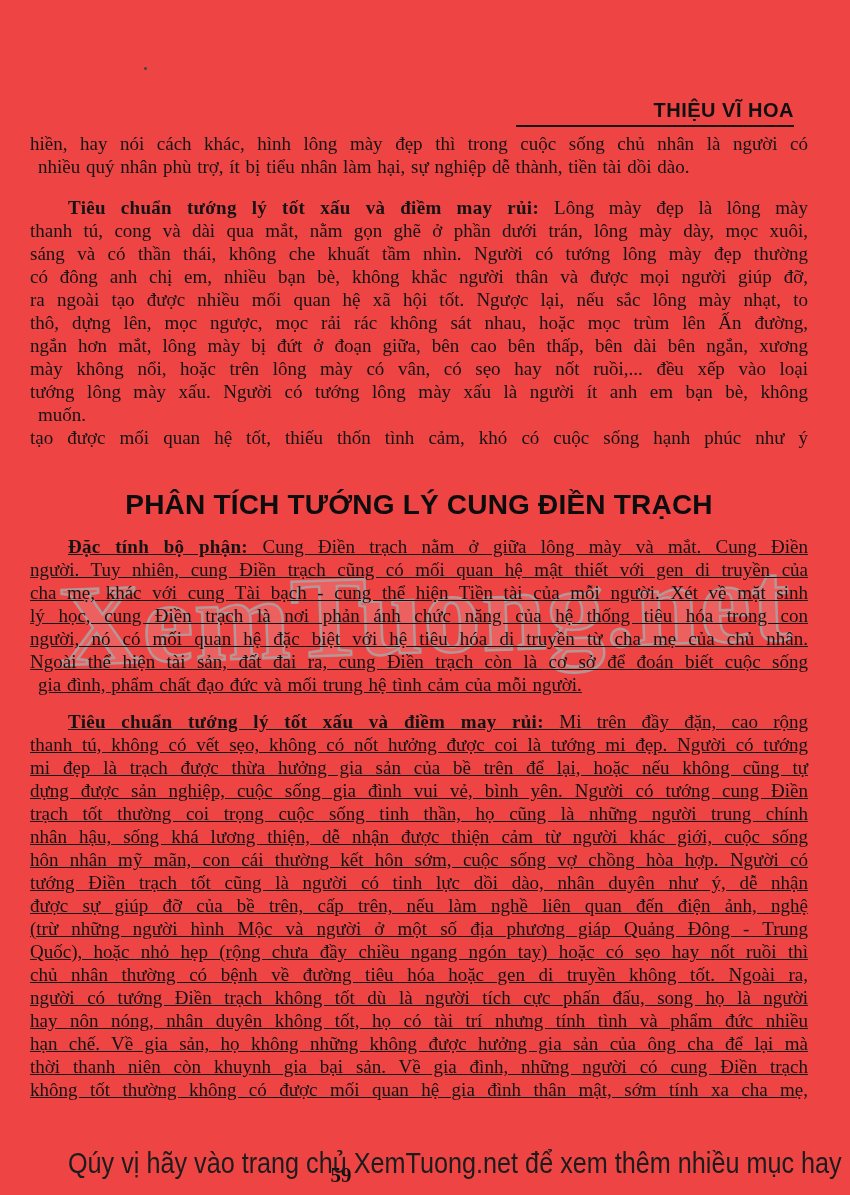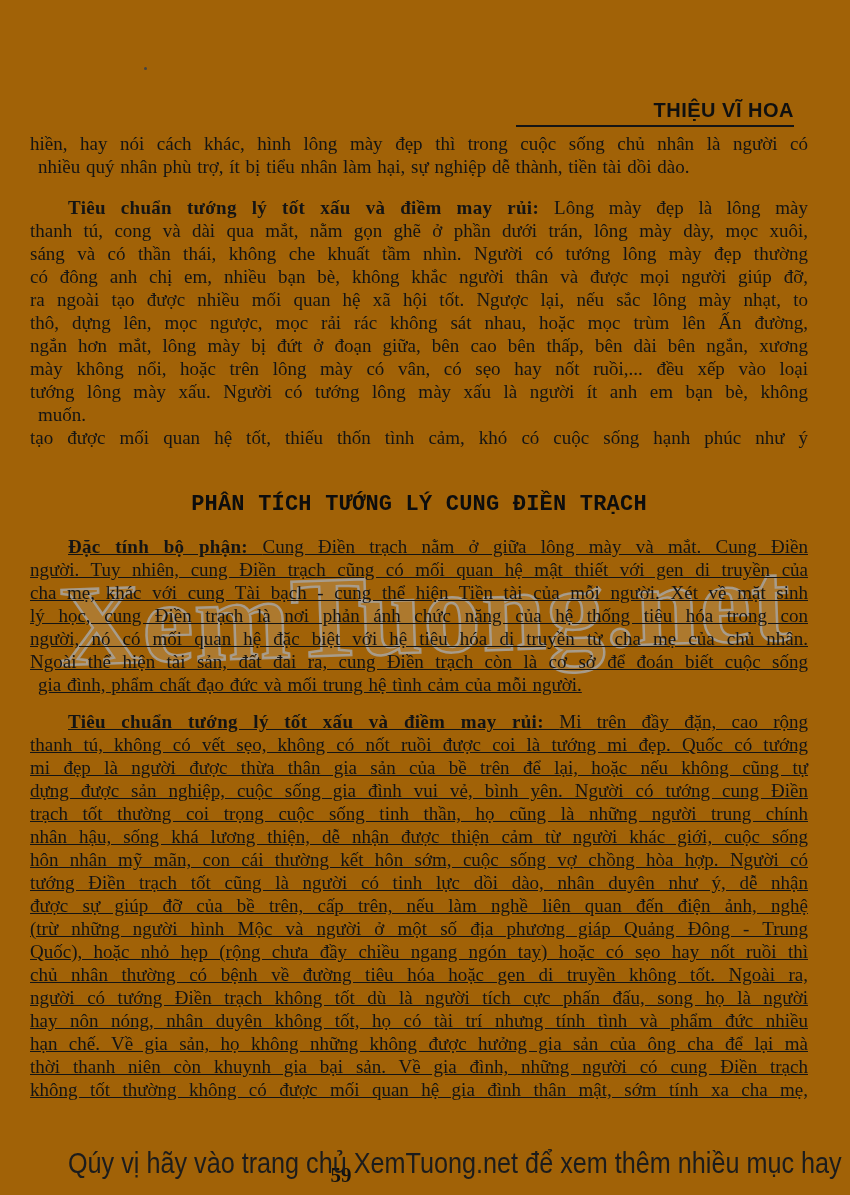--- a/index.html
+++ b/index.html
@@ -1,20 +1,20 @@
 <!DOCTYPE html>
 <html><head>
 <meta charset="utf-8">
 <style>
   html, body { margin: 0; padding: 0; background: #ffffff; }
   .page {
     position: relative;
     width: 850px;
     height: 1195px;
-    background: #a16207;
+    background: #ef4444;
     overflow: hidden;
     font-family: "Liberation Serif", serif;
     color: #141414;
   }
   
   .stray-dot {
     position: absolute;
     left: 144px; top: 67px;
     width: 3px; height: 3px;
     background: #444;
@@ -71,23 +71,23 @@
     text-align: justify;
     text-align-last: justify;
     word-spacing: 1px;
   }
   .line.end { text-align-last: left; margin-left: 8px; }
   .line.indent { text-indent: 38px; }
   b.lead { font-weight: 700; letter-spacing: 0.3px; }
   .section-heading {
     margin: 42px 0 0 0;
     text-align: center;
-    font-family: Liberation Mono, monospace;
+    font-family: Liberation Sans, sans-serif;
     font-weight: 700;
-    font-size: 22px;
+    font-size: 28px;
     letter-spacing: 0.2px;
     line-height: 28px;
     color: #0d0d0d;
   }
   
   .footer-promo {
     position: absolute;
     top: 1146px;
     left: 0;
     width: 850px;
@@ -153,22 +153,22 @@
           <div class="line indent"><b class="lead">Đặc tính bộ phận: </b>Cung Điền trạch nằm ở giữa lông mày và mắt. Cung Điền</div>
           <div class="line">người. Tuy nhiên, cung Điền trạch cũng có mối quan hệ mật thiết với gen di truyền của</div>
           <div class="line">cha mẹ, khác với cung Tài bạch - cung thể hiện Tiền tài của mỗi người. Xét về mặt sinh</div>
           <div class="line">lý học, cung Điền trạch là nơi phản ánh chức năng của hệ thống tiêu hóa trong con</div>
           <div class="line">người, nó có mối quan hệ đặc biệt với hệ tiêu hóa di truyền từ cha mẹ của chủ nhân.</div>
           <div class="line">Ngoài thể hiện tài sản, đất đai ra, cung Điền trạch còn là cơ sở để đoán biết cuộc sống</div>
           <div class="line end">gia đình, phẩm chất đạo đức và mối trung hệ tình cảm của mỗi người.</div>
         </div>
         <div class="para">
           <div class="line indent"><b class="lead">Tiêu chuẩn tướng lý tốt xấu và điềm may rủi: </b>Mi trên đầy đặn, cao rộng</div>
-          <div class="line">thanh tú, không có vết sẹo, không có nốt ruồi được coi là tướng mi đẹp. Quốc có tướng</div>
-          <div class="line">mi đẹp là người được thừa thân gia sản của bề trên để lại, hoặc nếu không cũng tự</div>
+          <div class="line">thanh tú, không có vết sẹo, không có nốt hưởng được coi là tướng mi đẹp. Người có tướng</div>
+          <div class="line">mi đẹp là trạch được thừa hưởng gia sản của bề trên để lại, hoặc nếu không cũng tự</div>
           <div class="line">dựng được sản nghiệp, cuộc sống gia đình vui vẻ, bình yên. Người có tướng cung Điền</div>
           <div class="line">trạch tốt thường coi trọng cuộc sống tinh thần, họ cũng là những người trung chính</div>
           <div class="line">nhân hậu, sống khá lương thiện, dễ nhận được thiện cảm từ người khác giới, cuộc sống</div>
           <div class="line">hôn nhân mỹ mãn, con cái thường kết hôn sớm, cuộc sống vợ chồng hòa hợp. Người có</div>
           <div class="line">tướng Điền trạch tốt cũng là người có tinh lực dồi dào, nhân duyên như ý, dễ nhận</div>
           <div class="line">được sự giúp đỡ của bề trên, cấp trên, nếu làm nghề liên quan đến điện ảnh, nghệ</div>
           <div class="line">(trừ những người hình Mộc và người ở một số địa phương giáp Quảng Đông - Trung</div>
           <div class="line">Quốc), hoặc nhỏ hẹp (rộng chưa đầy chiều ngang ngón tay) hoặc có sẹo hay nốt ruồi thì</div>
           <div class="line">chủ nhân thường có bệnh về đường tiêu hóa hoặc gen di truyền không tốt. Ngoài ra,</div>
           <div class="line">người có tướng Điền trạch không tốt dù là người tích cực phấn đấu, song họ là người</div>

